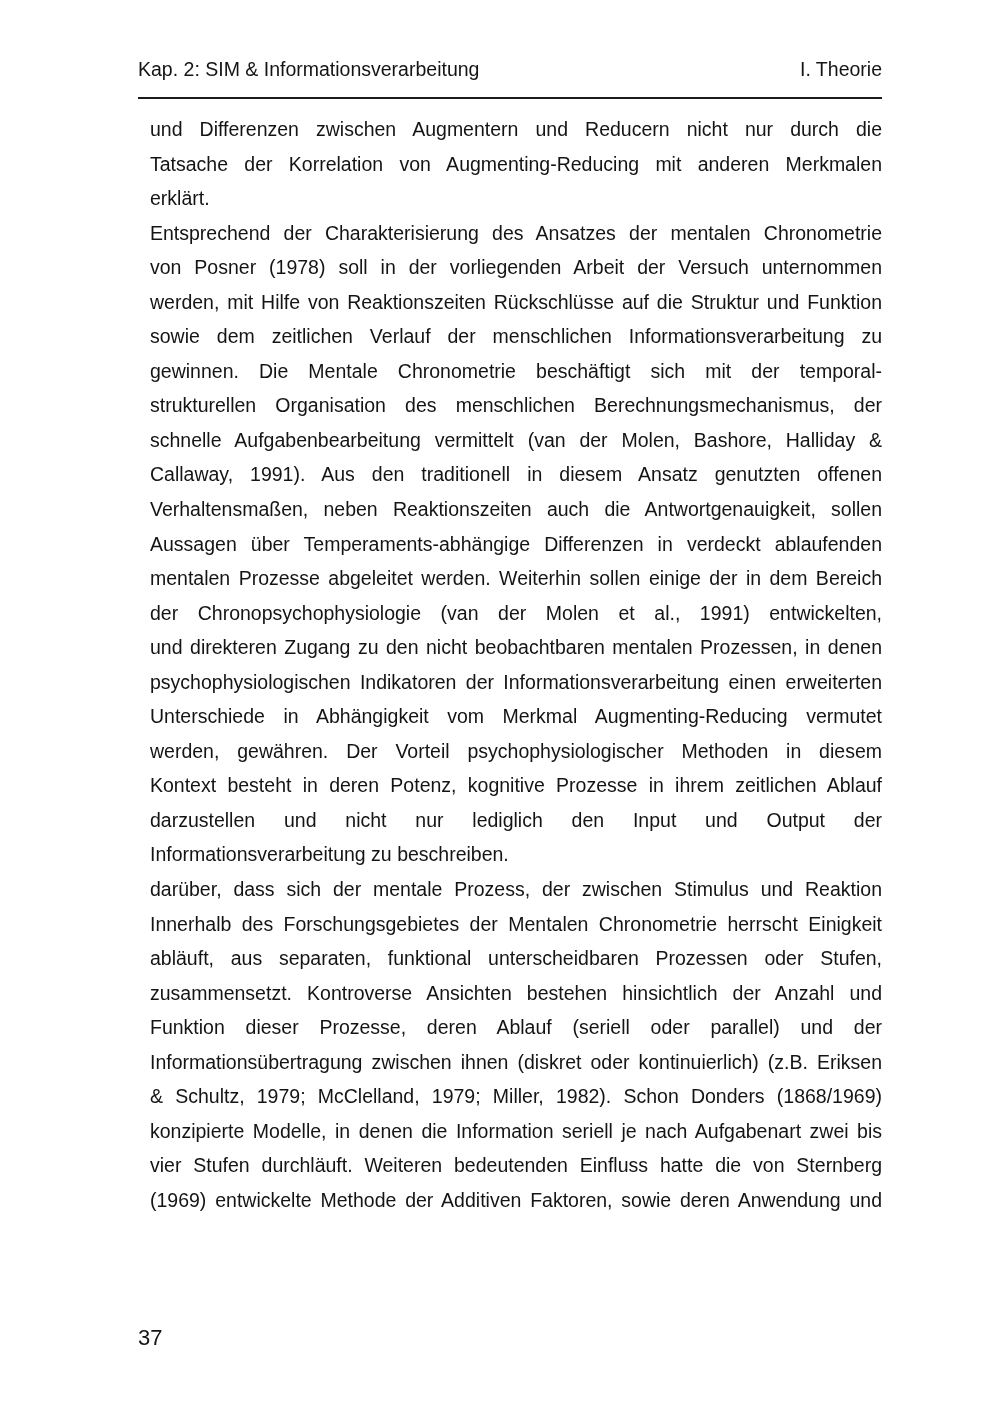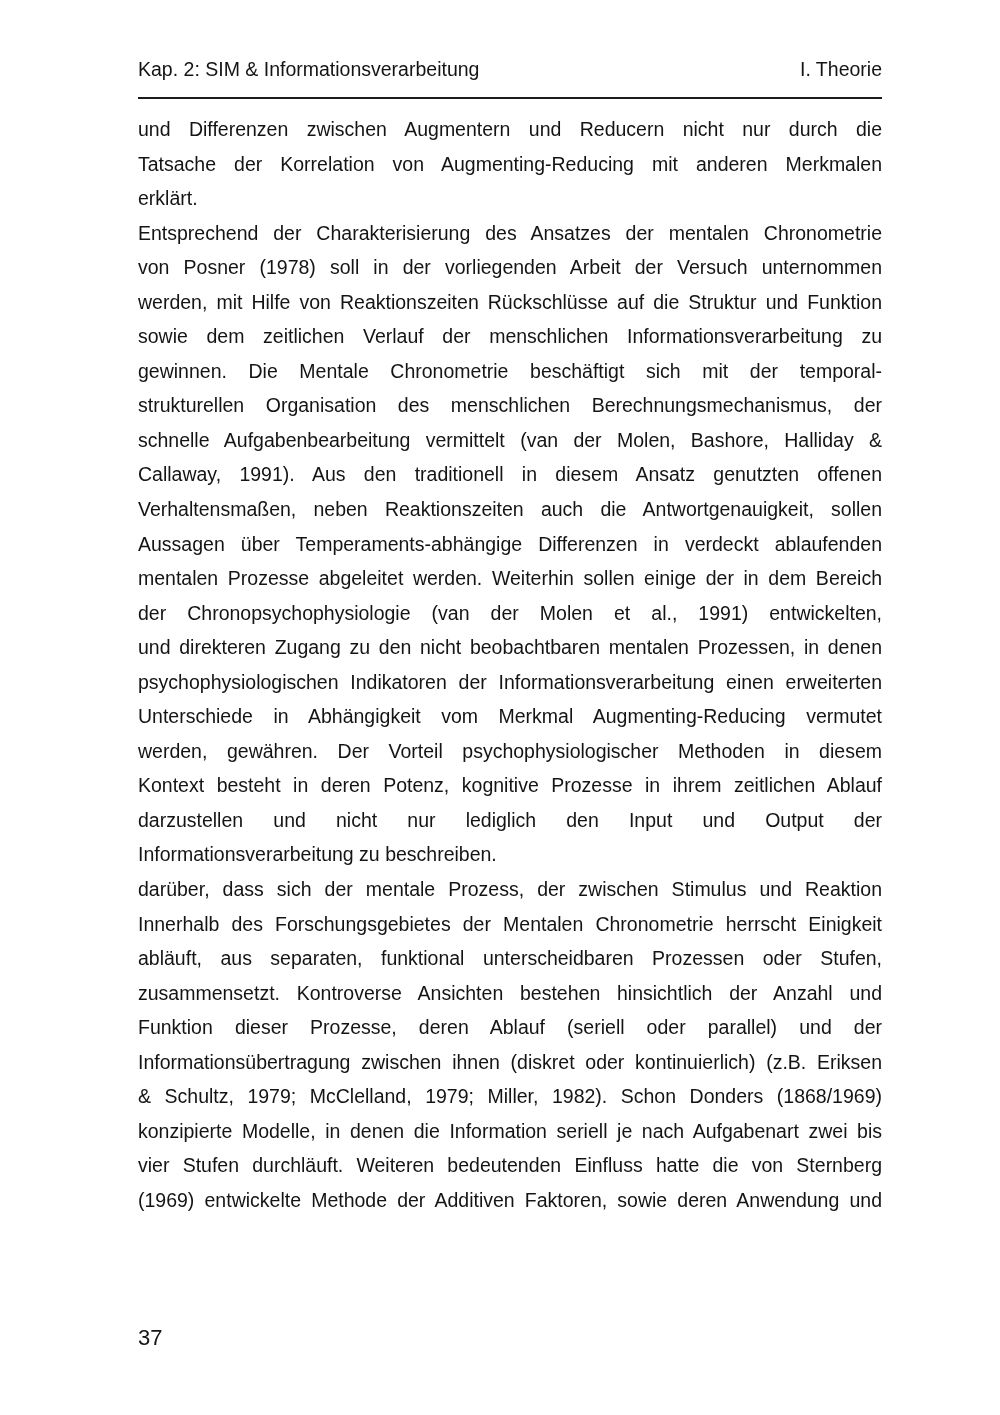--- a/index.html
+++ b/index.html
@@ -43,20 +43,21 @@
     width: 744px;
     font-size: 19.5px;
   }
   .ln {
     height: 34.55px;
     line-height: 34.55px;
     text-align: justify;
     text-align-last: justify;
     text-justify: inter-word;
     white-space: normal;
+    margin-left: 12px;
   }
   .ln.last {
     text-align: right;
     text-align-last: left;
   }
   .page-number {
     position: absolute;
     top: 1326px;
     left: 138px;
     width: 744px;

